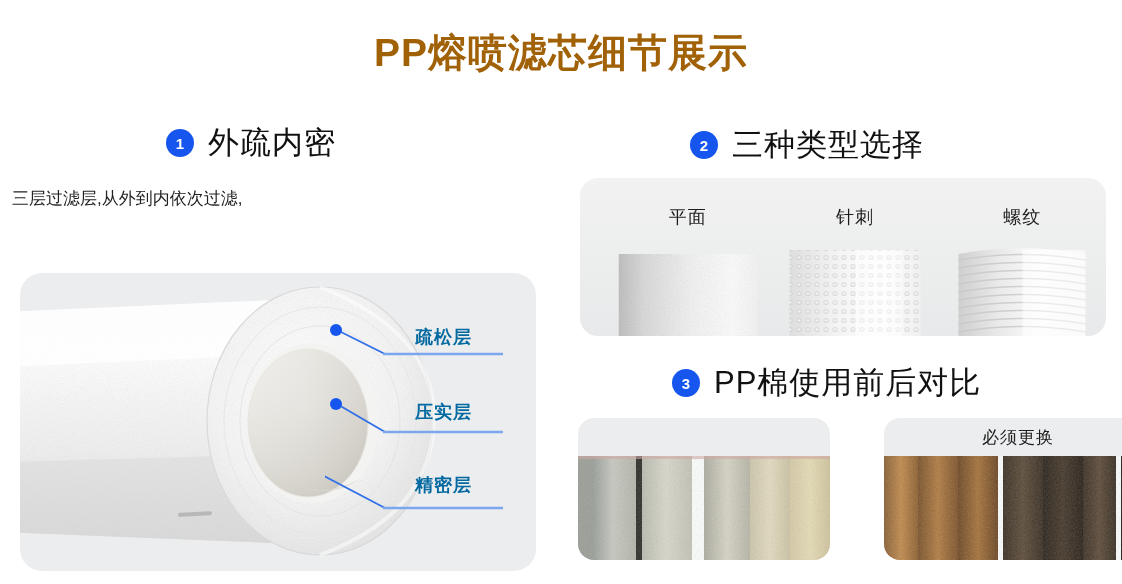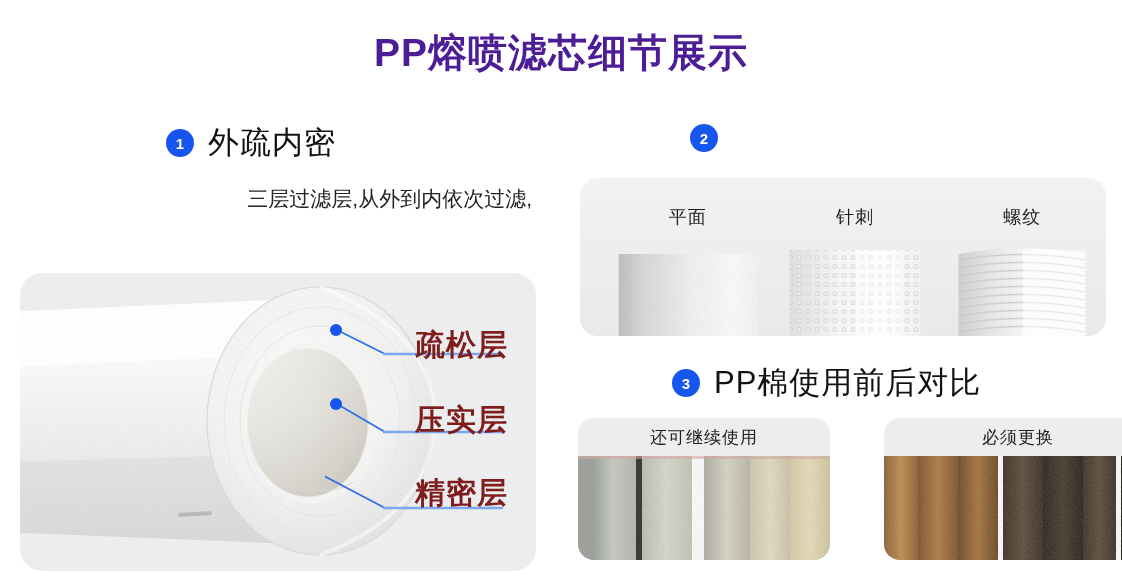--- a/index.html
+++ b/index.html
@@ -15,21 +15,21 @@
 
   
   .page-title {
     position: absolute;
     top: 26px;
     left: 0;
     width: 1122px;
     text-align: center;
     font-size: 39px;
     font-weight: bold;
-    color: #4c1d95;
+    color: #a16207;
     letter-spacing: 1px;
   }
 
   
   .section-heading {
     position: absolute;
     display: flex;
     align-items: center;
     gap: 14px;
   }
@@ -57,22 +57,22 @@
   #heading-1 { top: 122px; left: 166px; }
   #heading-2 { top: 124px; left: 690px; }
   #heading-3 { top: 362px; left: 672px; }
 
   
   .desc {
     position: absolute;
     top: 185px;
     left: 12px;
     width: 520px;
-    text-align: right;
-    font-size: 21px;
+    text-align: left;
+    font-size: 17px;
     line-height: 28px;
     color: #222222;
   }
   .desc div { white-space: nowrap; }
 
   
   .photo-card {
     position: absolute;
     left: 20px;
     top: 273px;
@@ -87,23 +87,23 @@
     inset: 0;
   }
 
   
   .leader {
     position: absolute;
     pointer-events: none;
   }
   .leader-label {
     position: absolute;
-    font-size: 30px;
+    font-size: 18px;
     font-weight: bold;
-    color: #7f1d1d;
+    color: #0369a1;
     letter-spacing: 1px;
     white-space: nowrap;
   }
 
   
   .types-card {
     position: absolute;
     left: 580px;
     top: 178px;
     width: 526px;
@@ -261,20 +261,21 @@
   <line x1="58" y1="188" x2="178" y2="188" stroke="#7ba7f0" stroke-width="2.4"></line>
   <circle cx="-21" cy="146" r="6" fill="#1656ee"></circle>
 </svg>
 
 <div class="leader-label" style="left:415px; top:325px;">疏松层</div>
 <div class="leader-label" style="left:415px; top:400px;">压实层</div>
 <div class="leader-label" style="left:415px; top:473px;">精密层</div>
 
 <div class="section-heading" id="heading-2">
   <span class="badge">2</span>
+  <span class="section-title">三种类型选择</span>
 </div>
 
 <div class="types-card">
   <div class="types-grid">
 
     <div class="type-col">
       <div class="type-label">平面</div>
       <svg class="type-img" viewBox="0 0 139 82" preserveAspectRatio="none">
         <defs>
           <linearGradient id="flatG" x1="0" y1="0" x2="1" y2="0">
@@ -349,21 +350,20 @@
 
   </div>
 </div>
 
 <div class="section-heading" id="heading-3">
   <span class="badge">3</span>
   <span class="section-title">PP棉使用前后对比</span>
 </div>
 
 <div class="cmp-card" id="cmp-left">
-  <div class="cmp-head">还可继续使用</div>
   <svg class="cmp-img" viewBox="0 0 252 104" preserveAspectRatio="none">
     <defs>
       <linearGradient id="u1" x1="0" y1="0" x2="1" y2="0">
         <stop offset="0%" stop-color="#9aa09a"></stop>
           <stop offset="45%" stop-color="#c7c9c0"></stop>
         <stop offset="100%" stop-color="#b3b5ab"></stop>
       </linearGradient>
       <linearGradient id="u2" x1="0" y1="0" x2="1" y2="0">
         <stop offset="0%" stop-color="#b9bbb0"></stop>
           <stop offset="48%" stop-color="#d9d8cb"></stop>

